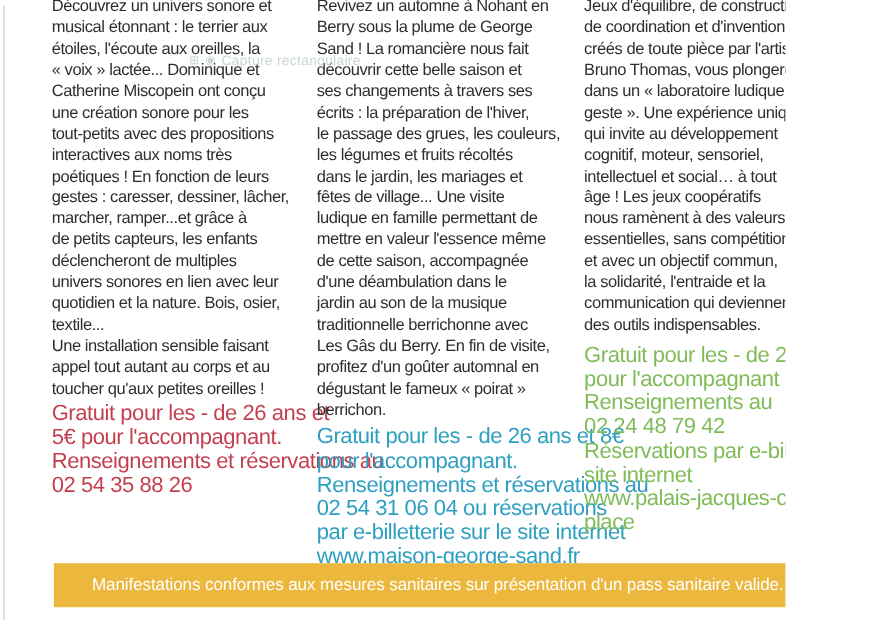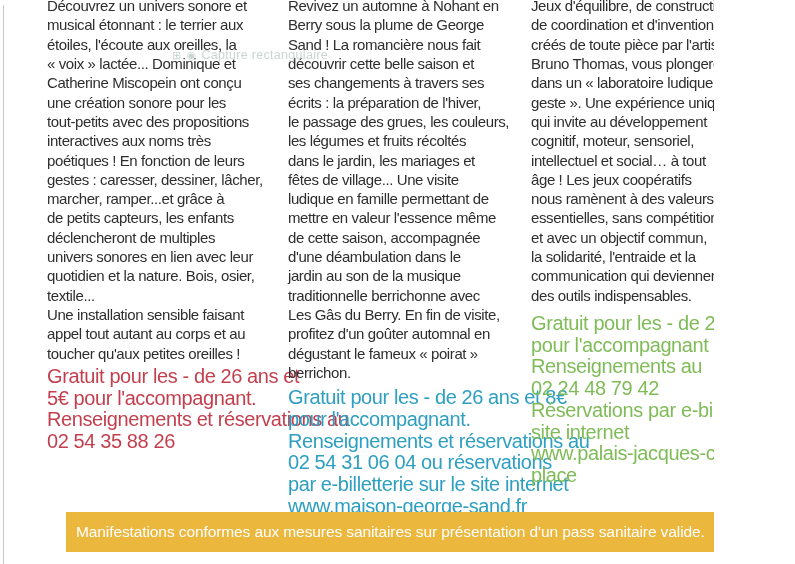--- a/index.html
+++ b/index.html
@@ -64,26 +64,25 @@
   .banner {
     position: absolute;
     left: 49px;
     top: 512px;
     width: 698px;
     height: 40px;
     background: var(--banner-bg, #ecb73d);
     color: var(--banner-text, #ffffff);
     display: flex;
     align-items: center;
-    justify-content: flex-start;
+    justify-content: center;
     font-size: 15.5px;
     letter-spacing: -0.1px;
     padding: 0 10px;
     box-sizing: border-box;
-    margin-left: 17px;
   }
 </style>
 </head>
 <body>
 
 <div class="page">
 
   <div class="page-border left"></div>
   <div class="page-border right"></div>
 

